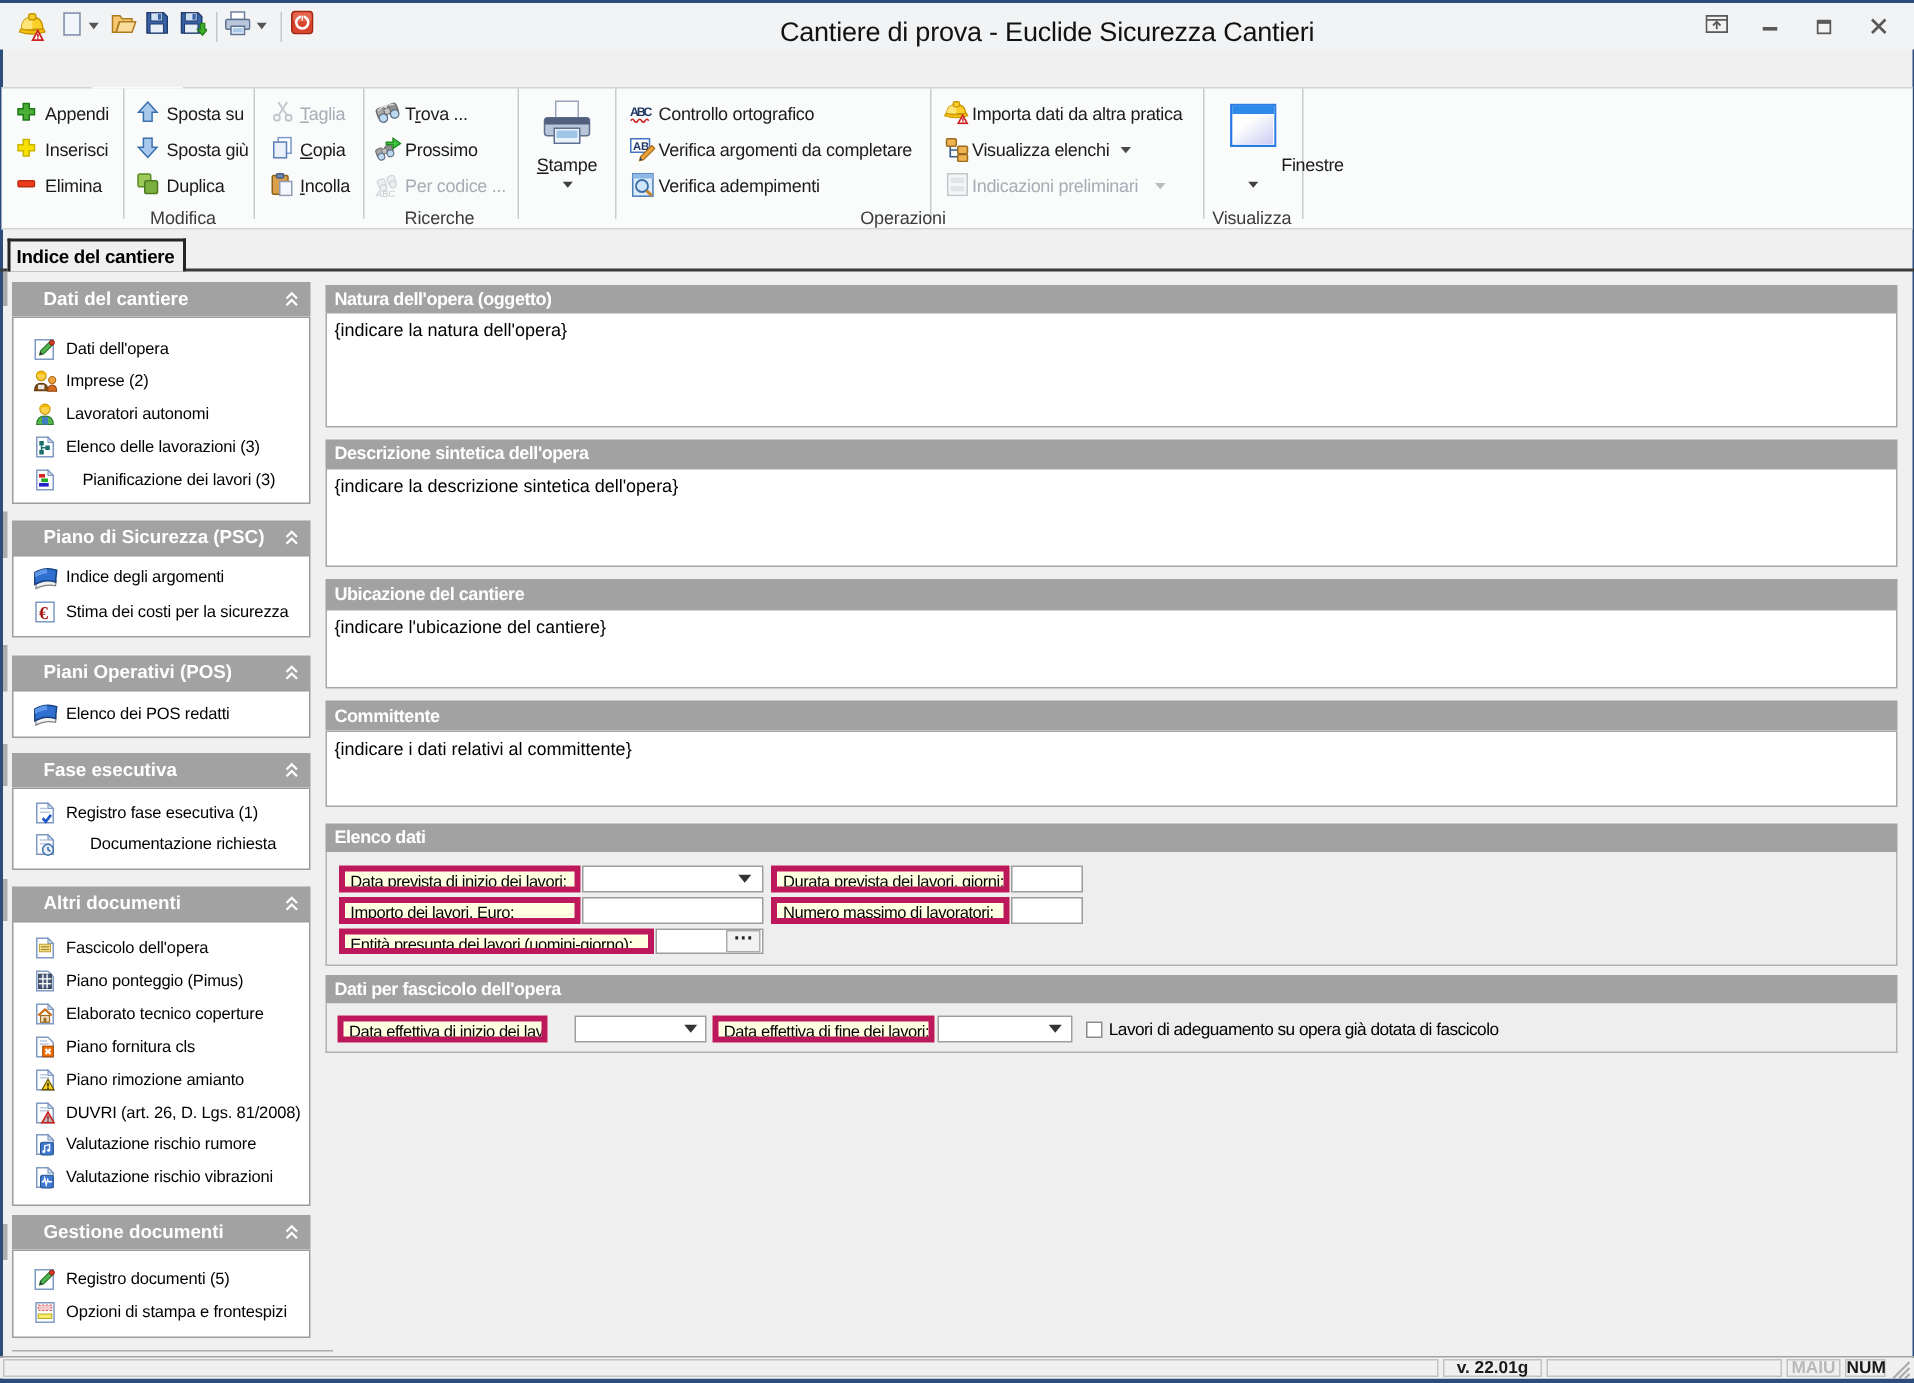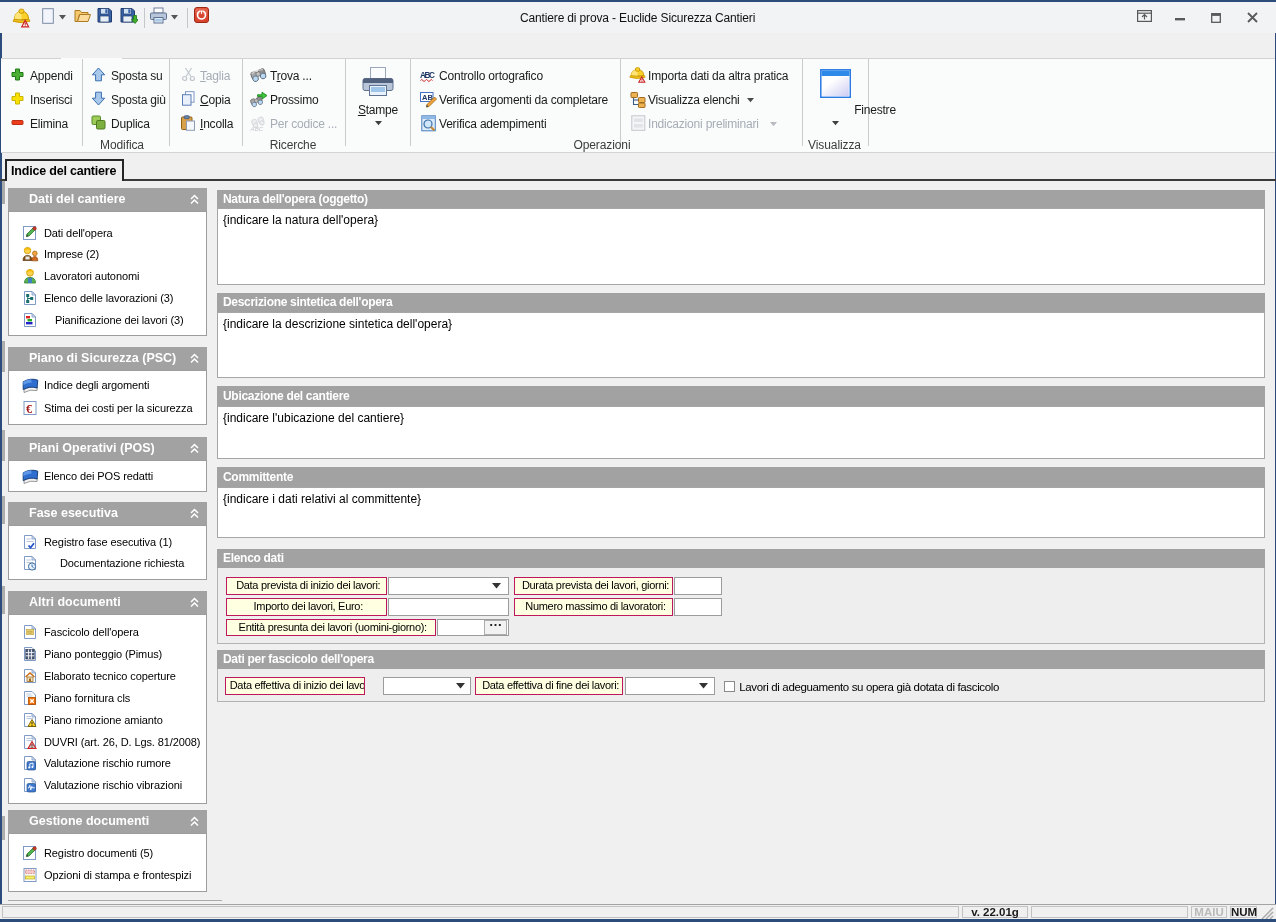--- a/index.html
+++ b/index.html
@@ -17,37 +17,37 @@
 .glabel{position:absolute;top:80px;font-size:12px;color:#3c3c3c;white-space:nowrap;transform:translateX(-50%);letter-spacing:-0.1px;}
 .filetab{position:absolute;left:1px;top:0px;width:56px;height:25px;background:#29507e;color:#fff;font-size:12px;text-align:center;line-height:25px;}
 .hometab{position:absolute;left:60px;top:0px;width:62px;height:26px;background:#fafbfb;border:1px solid #c9c9c9;border-bottom:none;box-sizing:border-box;color:#2f66a2;font-size:13px;text-align:center;line-height:24px;z-index:5;}
 .ptab{position:absolute;top:0px;height:25px;color:#1b1b1b;font-size:13px;line-height:25px;text-align:center;}
 
 .bar{position:absolute;left:217px;width:1048px;height:19px;background:#a2a2a2;color:#fff;font-weight:bold;font-size:12px;line-height:19px;padding-left:6px;box-sizing:border-box;letter-spacing:-0.3px;}
 .box{position:absolute;left:217px;width:1048px;background:#fff;border:1px solid #a6a6a6;box-sizing:border-box;font-size:12px;color:#000;padding:4px 0 0 5px;}
 .shead{position:absolute;left:8px;width:199px;height:23px;background:#a2a2a2;color:#fff;font-weight:bold;font-size:12.5px;line-height:23px;padding-left:21px;box-sizing:border-box;}
 .sbody{position:absolute;left:8px;width:199px;background:#fff;border:1px solid #9c9c9c;box-sizing:border-box;}
 .sitm{position:absolute;left:44px;font-size:11px;color:#000;white-space:nowrap;transform:translateY(-50%);letter-spacing:-0.1px;}
-.ylbl{position:absolute;background:#ffffe1;border:1px solid #be185d;box-sizing:border-box;font-size:11px;letter-spacing:-0.3px;color:#000;line-height:15.5px;padding-left:4px;white-space:nowrap;height:17.5px;overflow:hidden;text-align:center;}
+.ylbl{position:absolute;background:#ffffe1;border:4px solid #be185d;box-sizing:border-box;font-size:11px;letter-spacing:-0.3px;color:#000;line-height:15.5px;padding-left:4px;white-space:nowrap;height:17.5px;overflow:hidden;}
 .winp{position:absolute;background:#fff;border:1px solid #9c9c9c;box-sizing:border-box;height:17.5px;}
 .chev{position:absolute;right:8px;top:5px;}
 #sbar{position:absolute;left:0px;top:905px;width:1276px;height:14px;background:#f0f0f0;}
 .spanel{position:absolute;top:1px;height:12px;border:1px solid #c2c2c2;box-sizing:border-box;font-size:11.5px;font-weight:bold;color:#1a1a1a;text-align:center;line-height:11px;}
 .u{text-decoration:underline;}
 </style>
 </head>
 <body>
 <div id="win">
 
 <div class="abs" style="left:0;top:0;width:1276px;height:2px;background:#2c4c7c;"></div>
 <div class="abs" style="left:0;top:0;width:1.5px;height:922px;background:#2c4c7c;"></div>
 <div class="abs" style="left:1274.5px;top:0;width:1.5px;height:922px;background:#2c4c7c;"></div>
 <div class="abs" style="left:0;top:919px;width:1276px;height:3px;background:#2c4c7c;"></div>
 <div id="tbar">
-  <div class="abs" style="left:520px;top:8.5px;font-size:12px;letter-spacing:-0.15px;color:#111;white-space:nowrap;">Cantiere di prova - Euclide Sicurezza Cantieri</div>
+  <div class="abs" style="left:520px;top:8.5px;font-size:18px;letter-spacing:-0.15px;color:#111;white-space:nowrap;">Cantiere di prova - Euclide Sicurezza Cantieri</div>
   <div id="qat">
 
     <svg class="ico" style="left:12px;top:5px;" width="19" height="21" viewBox="0 0 19 21">
           <path d="M2.5 12.5 Q2.5 4.5 9.5 4.5 Q16.5 4.5 16.5 12.5 z" fill="#fcd02a" stroke="#c79600" stroke-width="1"></path>
           <path d="M2.5 12.5 Q2.5 4.5 9.5 4.5 L9.5 12.5 z" fill="#ffe478"></path>
           <rect x="7.2" y="2.2" width="4.6" height="4" rx="1.4" fill="#fcd02a" stroke="#c79600" stroke-width="1"></rect>
           <path d="M1 14.2 q8.5 3 17 0 l-1 -2 q-7.5 2.4 -15 0 z" fill="#f7bf0e" stroke="#c79600" stroke-width="0.9"></path>
           <path d="M9.8 19.8 l3.4 -6.4 3.4 6.4 z" fill="#fff" stroke="#cc2222" stroke-width="1.2"></path>
           <rect x="12.7" y="15.6" width="1.1" height="2.3" fill="#cc2222"></rect>
           <rect x="12.7" y="18.4" width="1.1" height="1" fill="#cc2222"></rect>

